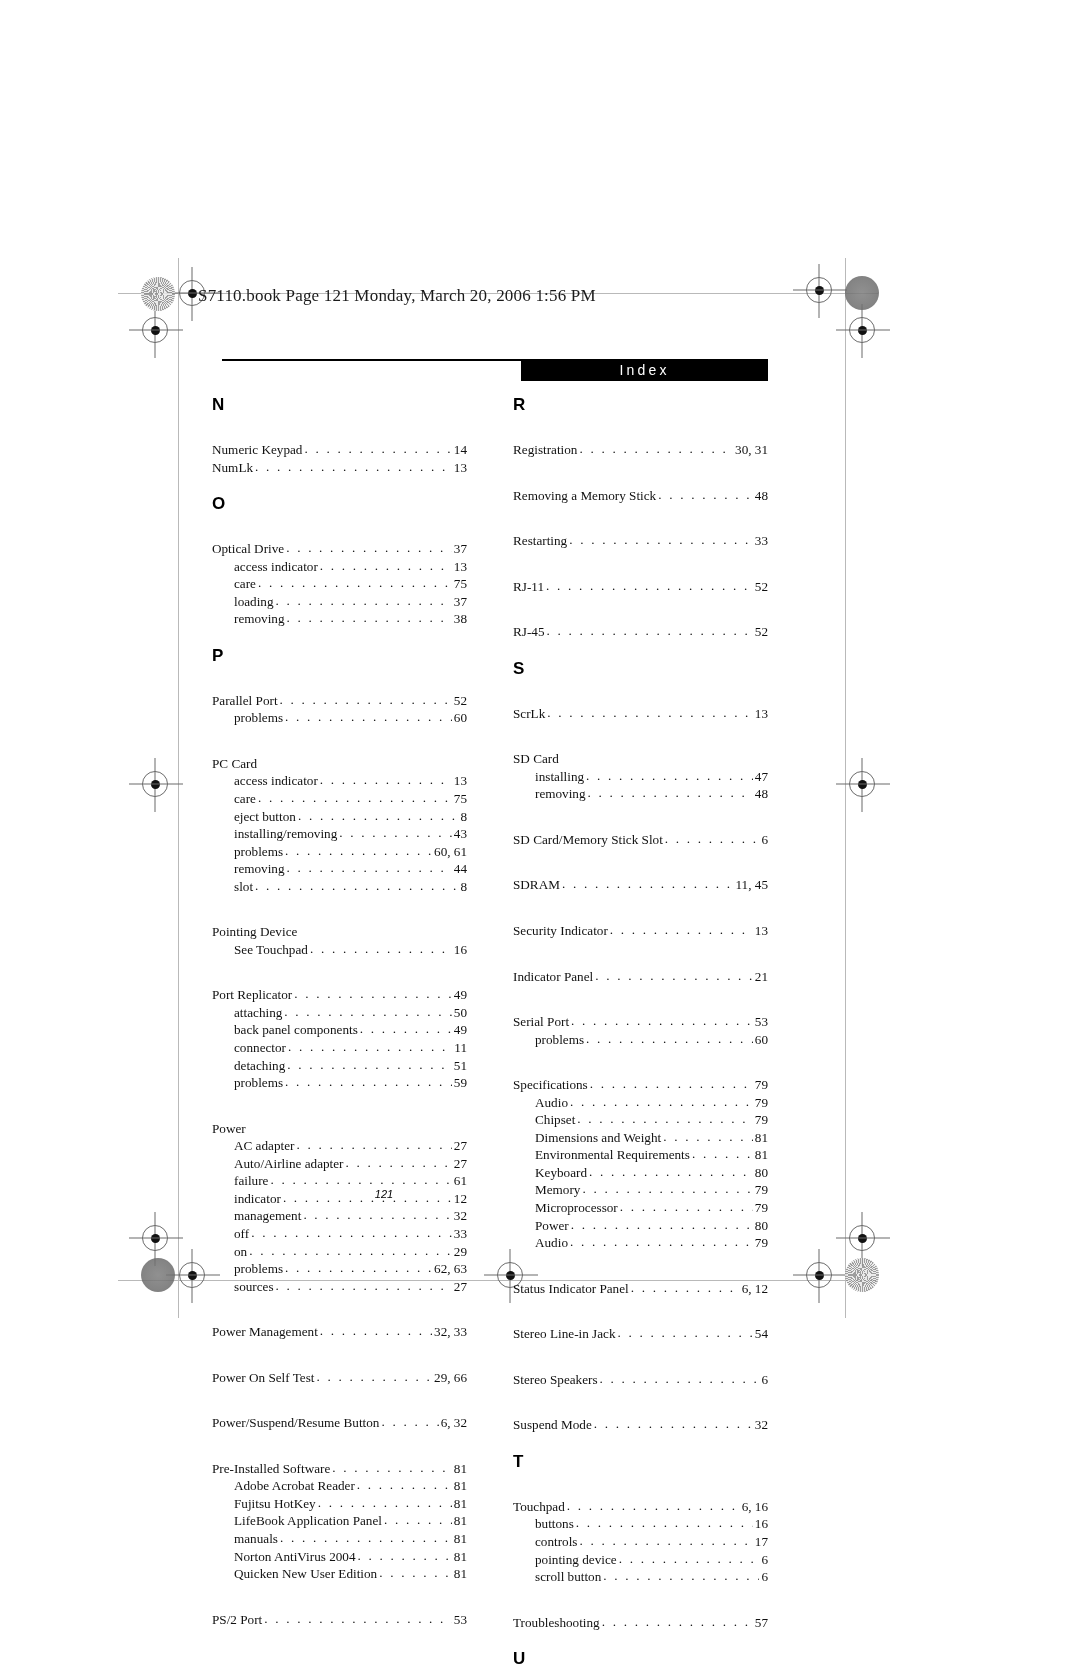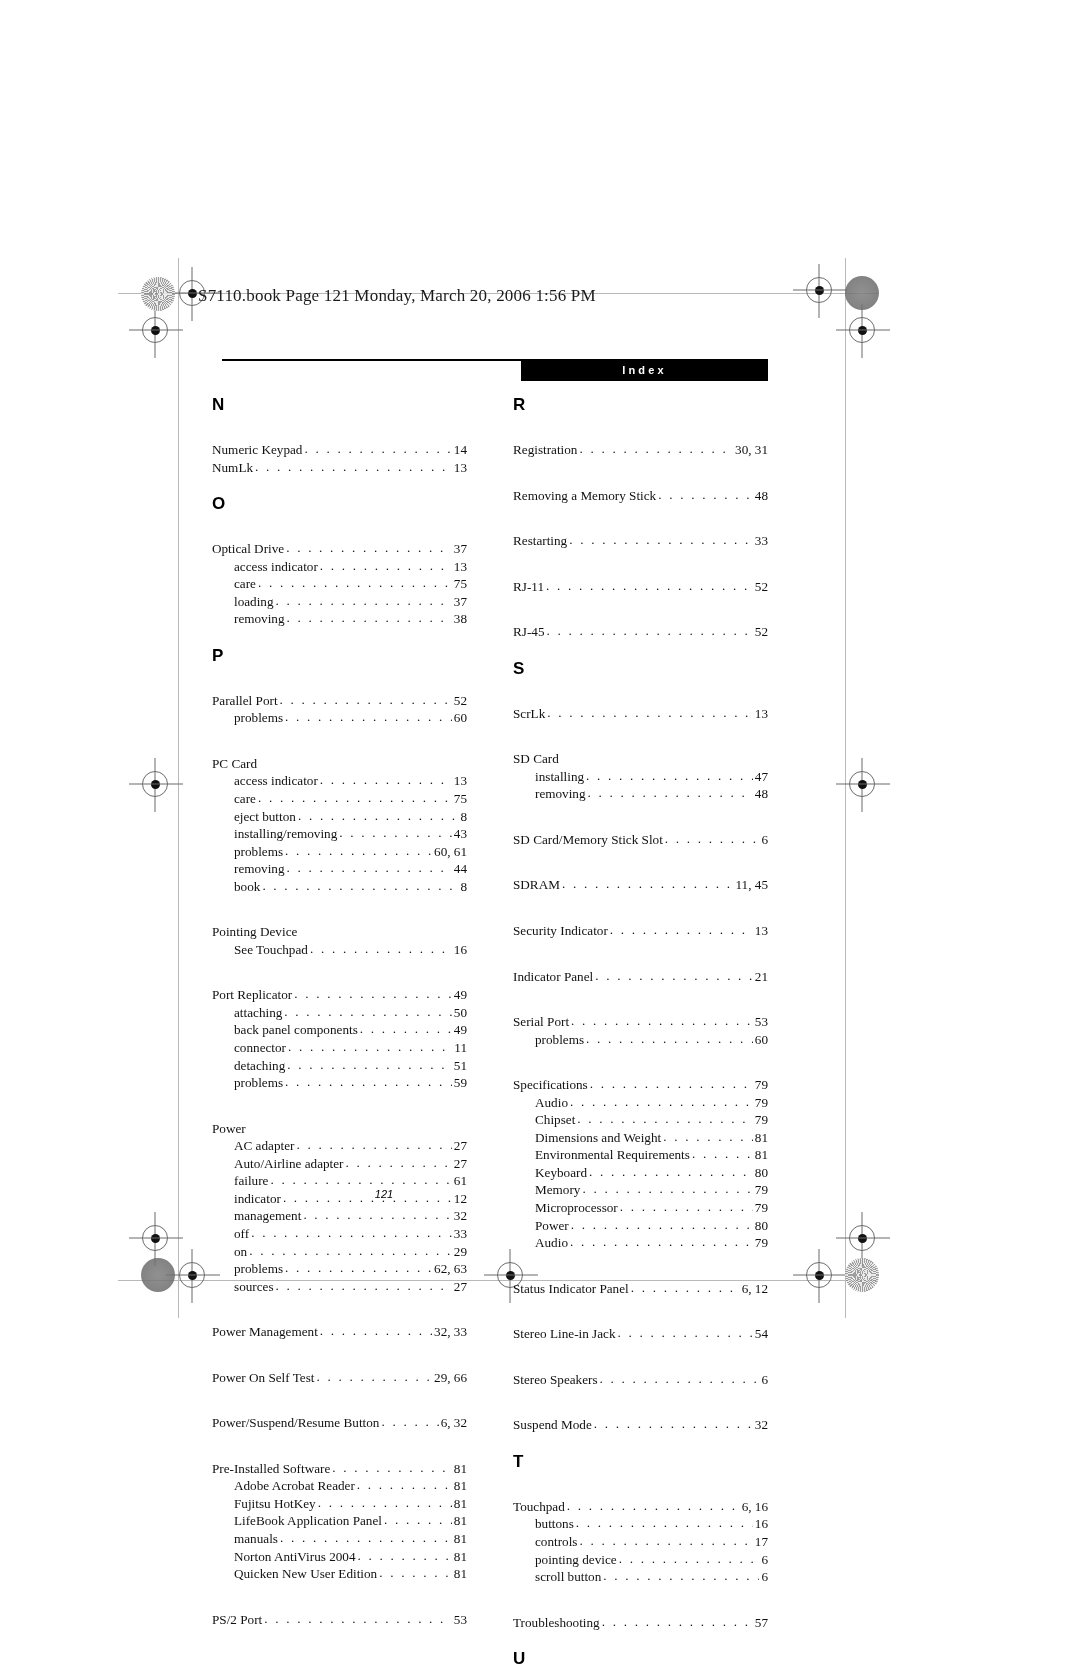--- a/index.html
+++ b/index.html
@@ -53,22 +53,22 @@
 
   
   .page-rule{
     position:absolute;left:222px;top:359px;width:546px;height:2px;background:#000;
   }
   .index-banner{
     position:absolute;left:521px;top:359px;width:247px;height:22px;background:#000;
     display:flex;align-items:center;justify-content:center;
   }
   .index-banner span{
-    color:#fff;font-family:"Liberation Sans", sans-serif;font-weight:bold;
-    font-size:11px;letter-spacing:3.2px;
+    color:#fff;font-family:"Liberation Sans", sans-serif;font-weight:normal;
+    font-size:14px;letter-spacing:3.2px;
   }
 
   
   .columns{
     position:absolute;left:212px;top:396px;width:556px;
     display:flex;gap:46px;
   }
   .col{width:255px;}
 
   .letter{
@@ -242,21 +242,21 @@
           <span class="lbl">problems</span>
           <span class="leader">. . . . . . . . . . . . . . . . . . . . . . . . . . . . . . . . . . . . . . . . . . . . . . . . . . . . . . . . . . . . . . . . . . . . . . . . . . . . . . . . . . . . . . . . . . </span>
           <span class="pg">60, 61</span>
         </div>
         <div class="entry sub">
           <span class="lbl">removing</span>
           <span class="leader">. . . . . . . . . . . . . . . . . . . . . . . . . . . . . . . . . . . . . . . . . . . . . . . . . . . . . . . . . . . . . . . . . . . . . . . . . . . . . . . . . . . . . . . . . . </span>
           <span class="pg">44</span>
         </div>
         <div class="entry sub">
-          <span class="lbl">book</span>
+          <span class="lbl">slot</span>
           <span class="leader">. . . . . . . . . . . . . . . . . . . . . . . . . . . . . . . . . . . . . . . . . . . . . . . . . . . . . . . . . . . . . . . . . . . . . . . . . . . . . . . . . . . . . . . . . . </span>
           <span class="pg">8</span>
         </div>
       </div>
       <div class="grp">
         <div class="entry noleader"><span class="lbl">Pointing Device</span></div>
         <div class="entry sub">
           <span class="lbl">See Touchpad</span>
           <span class="leader">. . . . . . . . . . . . . . . . . . . . . . . . . . . . . . . . . . . . . . . . . . . . . . . . . . . . . . . . . . . . . . . . . . . . . . . . . . . . . . . . . . . . . . . . . . </span>
           <span class="pg">16</span>

